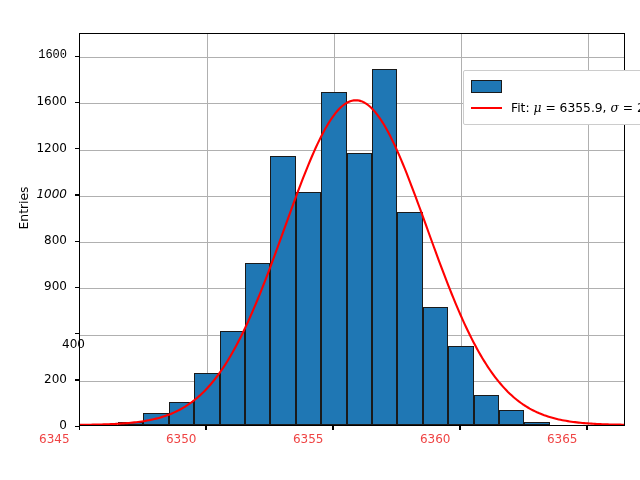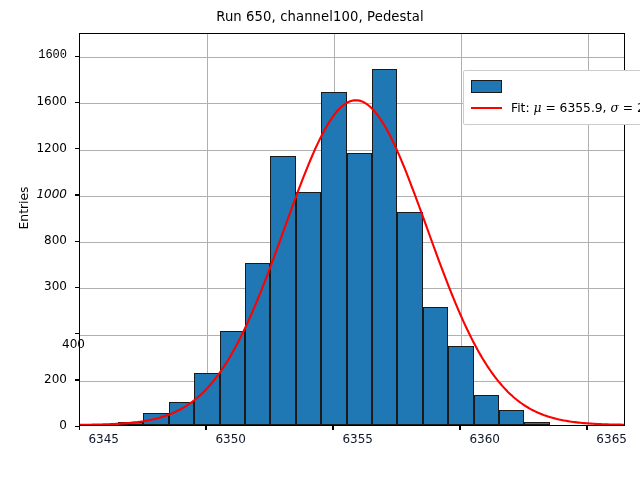--- a/index.html
+++ b/index.html
@@ -27,22 +27,22 @@
   #chart-title{
     position:absolute;left:0;top:9px;width:640px;
     text-align:center;font-size:13.2px;color:#000000;
     letter-spacing:0.1px;
   }
   .ytick-label{
     position:absolute;font-size:12px;color:#000;
     text-align:right;white-space:nowrap;width:60px;
   }
   .xtick-label{
-    position:absolute;font-size:12px;color:#0f172a;
-    text-align:right;white-space:nowrap;width:80px;
+    position:absolute;font-size:12px;color:#ef4444;
+    text-align:left;white-space:nowrap;width:80px;
   }
   .tick-mark-y{position:absolute;width:4px;height:1.3px;background:#000;left:75px;}
   .tick-mark-x{position:absolute;height:4px;width:1.3px;background:#000;top:426px;}
 
   #xlabel{
     position:absolute;left:0;top:452px;width:640px;
     text-align:center;font-size:12.3px;color:#000;
   }
   #ylabel{
     position:absolute;left:-76px;top:201px;width:200px;
@@ -76,21 +76,20 @@
     width:31px;height:0;border-top:2.1px solid #ff0000;margin-right:9px;flex:none;
   }
   .legend-text{font-size:12.3px;color:#000;white-space:nowrap;}
   .mathit{font-family:"DejaVu Serif", serif;font-style:italic;}
 </style>
 </head>
 <body>
 
 <div id="figure">
 
-  <div id="chart-title">Run 650, channel100, Pedestal</div>
 
   <div id="plot-area">
     <div id="grid">
         <div class="gridline-h" style="top: 346.765px;"></div>
         <div class="gridline-h" style="top: 300.529px;"></div>
         <div class="gridline-h" style="top: 254.294px;"></div>
         <div class="gridline-h" style="top: 208.059px;"></div>
         <div class="gridline-h" style="top: 161.824px;"></div>
         <div class="gridline-h" style="top: 115.588px;"></div>
         <div class="gridline-h" style="top: 69.3529px;"></div>
@@ -134,21 +133,21 @@
     </div>
   </div>
 
   <div id="ytick-group">
       <div class="ytick-label" style="left: 7px; top: 418px;">0</div>
       <div class="tick-mark-y" style="top: 425.5px;"></div>
       <div class="ytick-label" style="left: 7px; top: 371.765px;">200</div>
       <div class="tick-mark-y" style="top: 379.265px;"></div>
       <div class="ytick-label" style="left: 25px; top: 325.529px; margin-top: 11px;">400</div>
       <div class="tick-mark-y" style="top: 333.029px;"></div>
-      <div class="ytick-label" style="left: 7px; top: 279.294px;">300</div>
+      <div class="ytick-label" style="left: 7px; top: 279.294px;">900</div>
       <div class="tick-mark-y" style="top: 286.794px;"></div>
       <div class="ytick-label" style="left: 7px; top: 233.059px;">800</div>
       <div class="tick-mark-y" style="top: 240.559px;"></div>
       <div class="ytick-label" style="left: 7px; top: 186.824px; font-style: italic;">1000</div>
       <div class="tick-mark-y" style="top: 194.324px;"></div>
       <div class="ytick-label" style="left: 7px; top: 140.588px;">1200</div>
       <div class="tick-mark-y" style="top: 148.088px;"></div>
       <div class="ytick-label" style="left: 7px; top: 94.3529px;">1600</div>
       <div class="tick-mark-y" style="top: 101.853px;"></div>
       <div class="ytick-label" style="left: 7px; top: 48.1176px; font-family: Liberation Mono, monospace;">1600</div>

